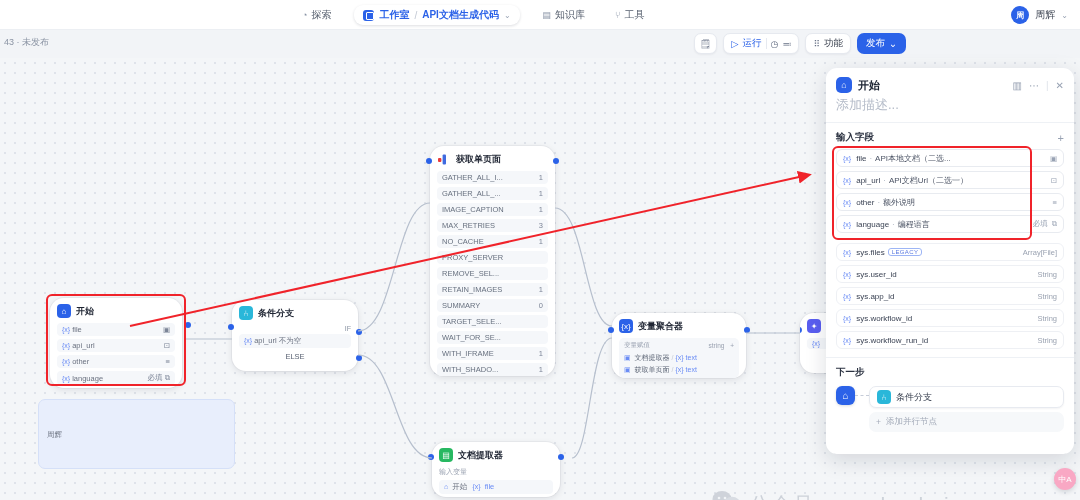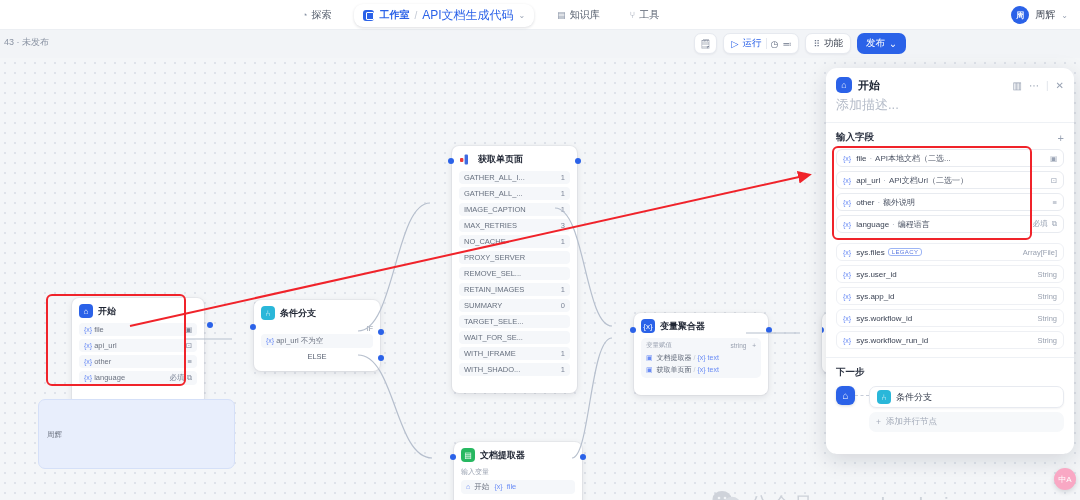--- a/index.html
+++ b/index.html
@@ -19,21 +19,21 @@
   }
   .nav{ position:absolute; left:295px; top:0; height:30px; display:flex; align-items:center; gap:16px; }
   .nav-item{ display:flex; align-items:center; gap:4px; font-size:10px; color:#555e6d; padding:3px 7px; border-radius:7px; cursor:pointer; }
   .nav-item .gl{ font-size:9px; color:#8a94a6; }
   .nav-pill{
     background:#ffffff; border-radius:9px; padding:3px 9px;
     box-shadow:0 1px 3px rgba(16,24,40,.14); display:flex; align-items:center; gap:5px;
   }
   .nav-pill .ws{ color:#2b62e8; font-size:10px; font-weight:bold; }
   .nav-pill .sep{ color:#c3c9d4; font-size:10px; }
-  .nav-pill .proj{ color:#2b62e8; font-size:12px; font-weight:normal;}
+  .nav-pill .proj{ color:#2b62e8; font-size:10px; font-weight:bold;}
   .nav-pill .caret{ color:#98a2b3; font-size:8px; }
   .cube{
     width:11px;height:11px;border-radius:3px;background:#2b62e8;
     display:inline-block; position:relative;
   }
   .cube:after{content:"";position:absolute;left:2.5px;top:2.5px;width:6px;height:6px;border:1.5px solid #fff;border-radius:1px;}
 
   .userbox{ position:absolute; right:12px; top:0; height:30px; display:flex; align-items:center; gap:6px; }
   .avatar{
     width:18px;height:18px;border-radius:50%;background:#2b62e8;color:#fff;
@@ -64,30 +64,29 @@
   .canvas{
     position:absolute; top:58px; left:0; width:1080px; height:442px;
     background-color:#f4f6f8;
     background-image:radial-gradient(#dfe3ea 0.9px, transparent 0.9px);
     background-size:10px 10px;
     overflow:hidden;
   }
 
   
   .node{
-    position:absolute; background:#fff; border-radius:7px;
+    position:absolute; background:#fff; border-radius:14px;
     box-shadow:0 2px 7px rgba(16,24,40,.10), 0 0 0 1px rgba(16,24,40,.04);
-    padding:6px 7px 17px 7px;
-    margin-left:22px;
+    padding:6px 7px 0 7px;
   }
   .node-hd{ display:flex; align-items:center; gap:5px; margin-bottom:5px; }
   .node-ic{ width:14px;height:14px;border-radius:4px;display:flex;align-items:center;justify-content:center;font-size:8px;color:#fff; }
   .node-tt{ font-size:9px; font-weight:bold; color:#1f2533; }
   .row{
-    display:flex; align-items:flex-start; justify-content:space-between;
+    display:flex; align-items:center; justify-content:space-between;
     background:#f5f7fa; border-radius:4px; padding:2px 5px; margin-bottom:3px;
     font-size:7.5px; color:#67707f;
   }
   .row:last-child{ margin-bottom:0; }
   .varname{ color:#6b7280; }
   .xv{ color:#6a8cf5; font-size:7px; margin-right:2px; }
   .rv{ color:#7c8597; font-size:7.5px; }
   .sel-outline{ position:absolute; border:2px solid #f0232a; border-radius:6px; pointer-events:none; z-index:25; }
 
   

